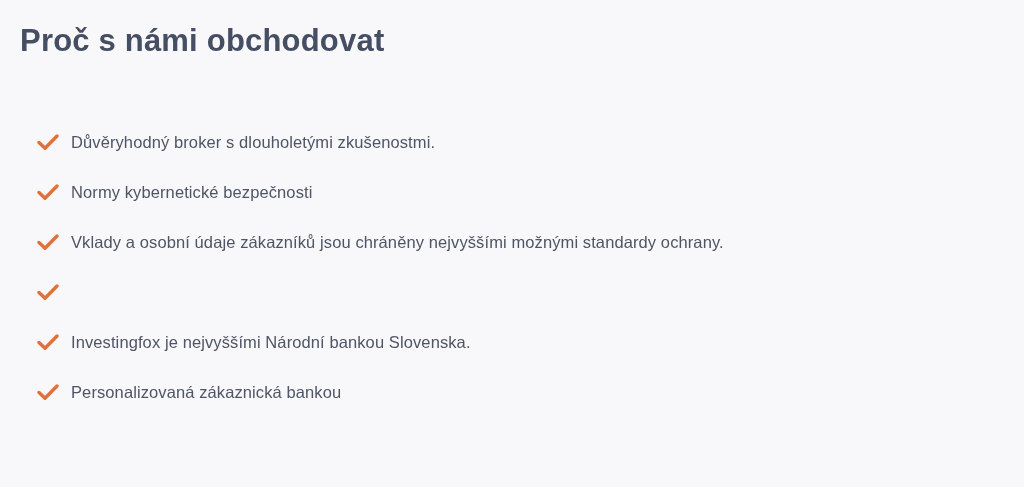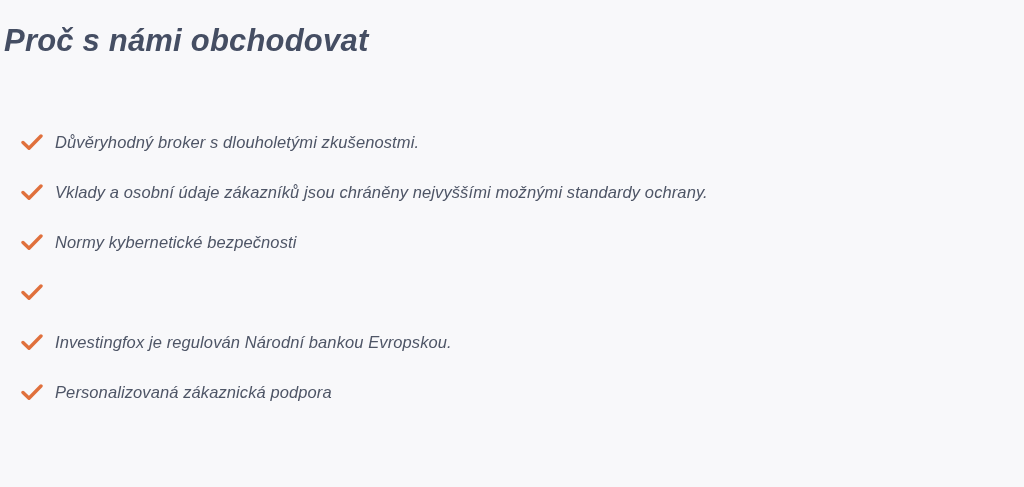--- a/index.html
+++ b/index.html
@@ -10,22 +10,21 @@
   body {
     width: 1024px;
     height: 487px;
     background: #F8F8FA;
     font-family: "Liberation Sans", "DejaVu Sans", sans-serif;
     overflow: hidden;
   }
   .section {
     width: 100%;
     height: 100%;
-    padding: 22px 20px 0 4px;
-    font-style: italic;
+    padding: 22px 20px 0 20px;
   }
   .section-title {
     margin: 0;
     font-size: 31px;
     line-height: 1.25;
     font-weight: 700;
     color: #454E63;
     letter-spacing: 0.2px;
   }
   .benefits-list {
@@ -74,53 +73,53 @@
       </span>
       <span class="benefit-label">Důvěryhodný broker s dlouholetými zkušenostmi.</span>
     </li>
 
     <li class="benefit">
       <span class="check">
         <svg viewBox="0 0 22 16" width="22" height="16" aria-hidden="true">
           <path d="M2 8.5 L8 14.2 L20 2" fill="none" stroke-width="3.4" stroke-linecap="round" stroke-linejoin="round" stroke="#E0703C"></path>
         </svg>
       </span>
-      <span class="benefit-label">Vklady a osobní údaje zákazníků jsou chráněny nejvyššími možnými standardy ochrany.</span>
+      <span class="benefit-label">Normy kybernetické bezpečnosti</span>
     </li>
 
     <li class="benefit">
       <span class="check">
         <svg viewBox="0 0 22 16" width="22" height="16" aria-hidden="true">
           <path d="M2 8.5 L8 14.2 L20 2" fill="none" stroke-width="3.4" stroke-linecap="round" stroke-linejoin="round" stroke="#E0703C"></path>
         </svg>
       </span>
-      <span class="benefit-label">Normy kybernetické bezpečnosti</span>
+      <span class="benefit-label">Vklady a osobní údaje zákazníků jsou chráněny nejvyššími možnými standardy ochrany.</span>
     </li>
 
     <li class="benefit">
       <span class="check">
         <svg viewBox="0 0 22 16" width="22" height="16" aria-hidden="true">
           <path d="M2 8.5 L8 14.2 L20 2" fill="none" stroke-width="3.4" stroke-linecap="round" stroke-linejoin="round" stroke="#E0703C"></path>
         </svg>
       </span>
     </li>
 
     <li class="benefit">
       <span class="check">
         <svg viewBox="0 0 22 16" width="22" height="16" aria-hidden="true">
           <path d="M2 8.5 L8 14.2 L20 2" fill="none" stroke-width="3.4" stroke-linecap="round" stroke-linejoin="round" stroke="#E0703C"></path>
         </svg>
       </span>
-      <span class="benefit-label">Investingfox je regulován Národní bankou Evropskou.</span>
+      <span class="benefit-label">Investingfox je nejvyššími Národní bankou Slovenska.</span>
     </li>
 
     <li class="benefit">
       <span class="check">
         <svg viewBox="0 0 22 16" width="22" height="16" aria-hidden="true">
           <path d="M2 8.5 L8 14.2 L20 2" fill="none" stroke-width="3.4" stroke-linecap="round" stroke-linejoin="round" stroke="#E0703C"></path>
         </svg>
       </span>
-      <span class="benefit-label">Personalizovaná zákaznická podpora</span>
+      <span class="benefit-label">Personalizovaná zákaznická bankou</span>
     </li>
 
 
   </ul>
 </div>
 
 </body></html>

